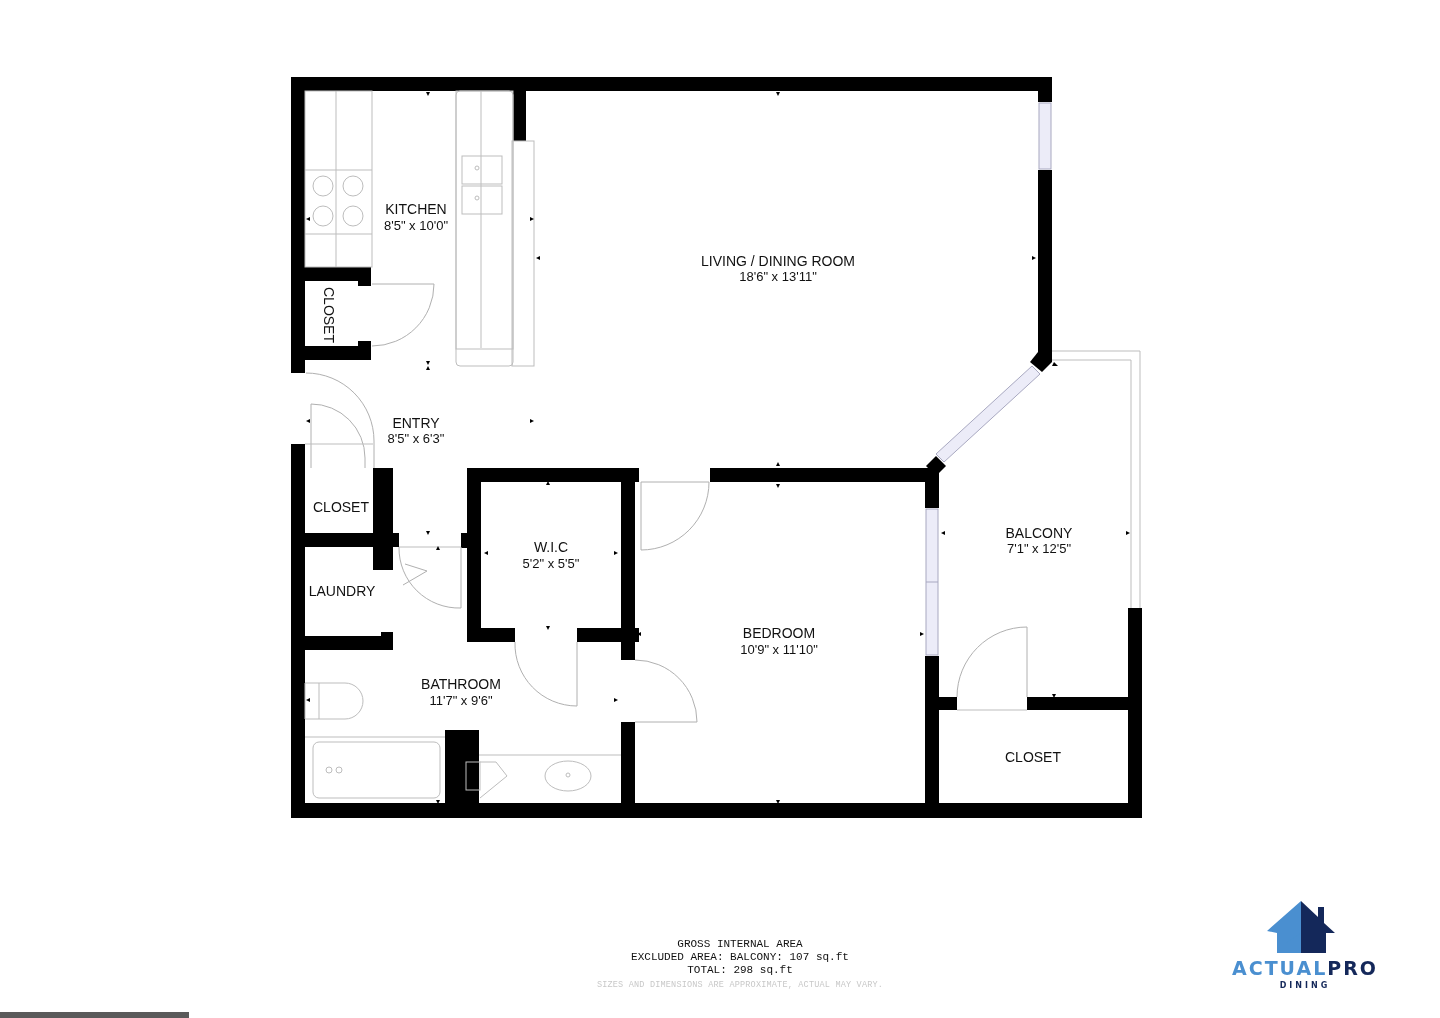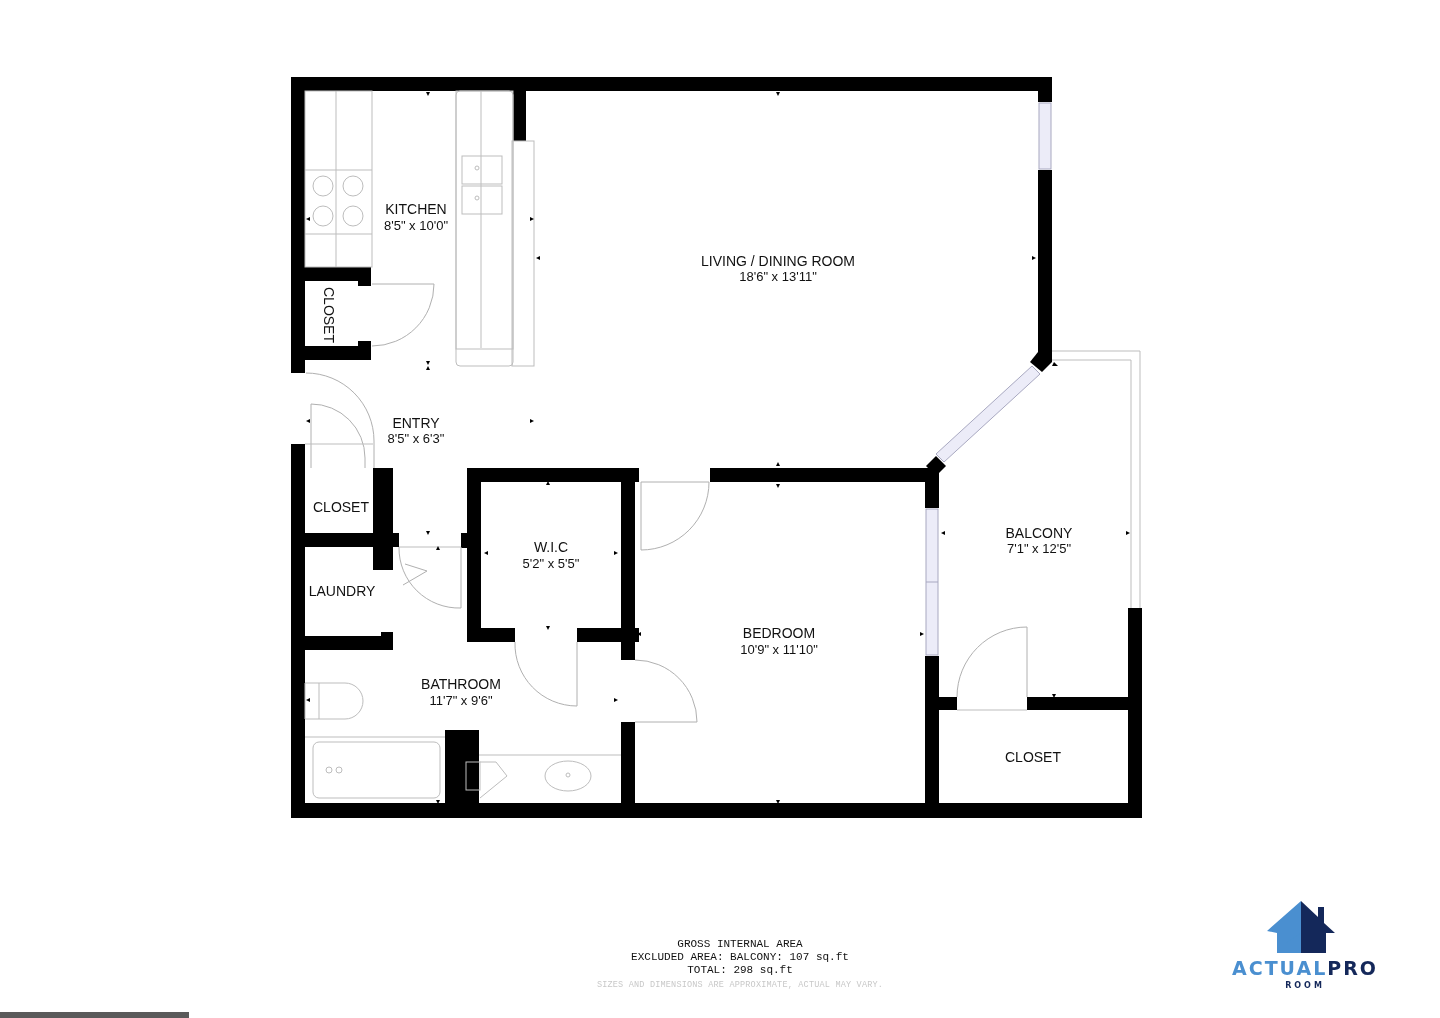--- a/index.html
+++ b/index.html
@@ -214,14 +214,14 @@
   <span class="mls">MLS</span>
 </div>
 
 <div class="lp">
   <svg width="170" height="60" viewBox="0 0 170 60" style="position:absolute;left:0;top:0;">
     <polygon points="47,36 81,6 81,58 57,58 57,38" fill="#4a8fd0"></polygon>
     <polygon points="81,6 98,22 98,12 104,12 104,28 115,38 106,38 106,58 81,58" fill="#14285a"></polygon>
     <polygon points="66,58 66,48 81,38 81,58" fill="#4a8fd0"></polygon>
   </svg>
   <div class="brand"><span class="a">ACTUAL</span><span class="b">PRO</span></div>
-  <div class="sub">ROOM</div>
+  <div class="sub">DINING</div>
 </div>
 
 </body></html>

